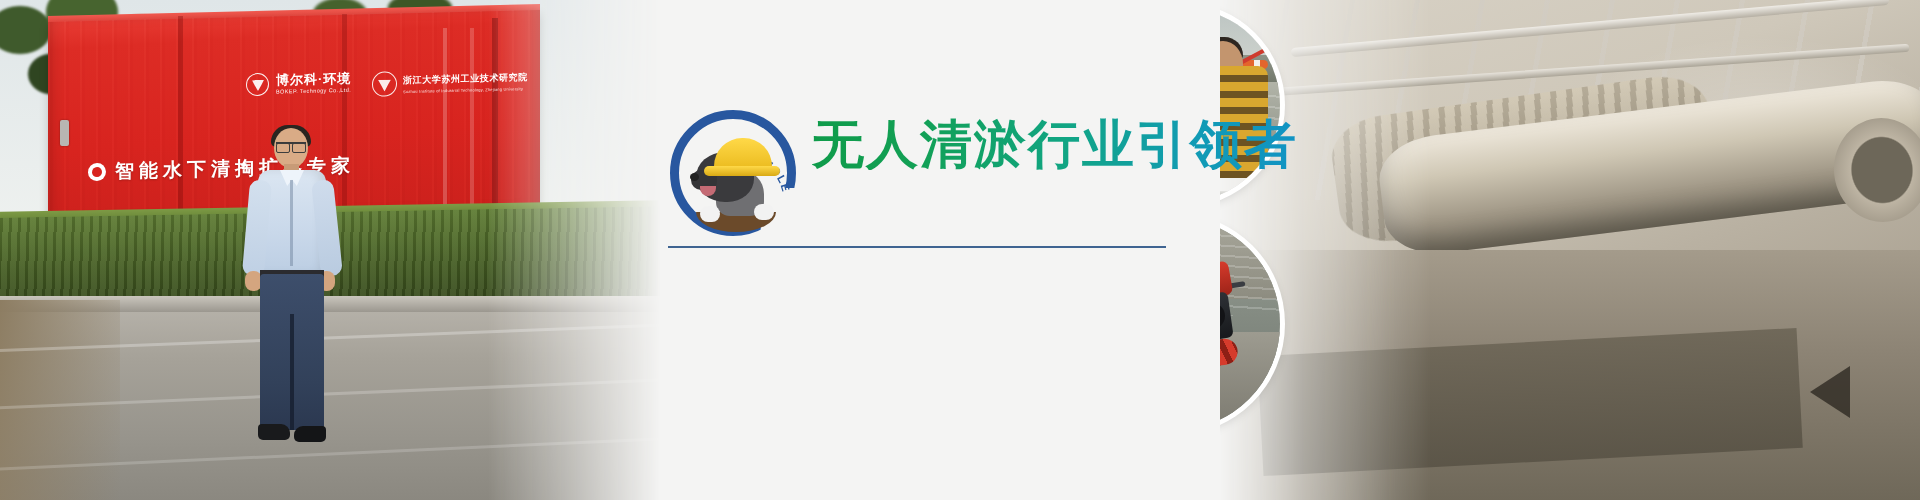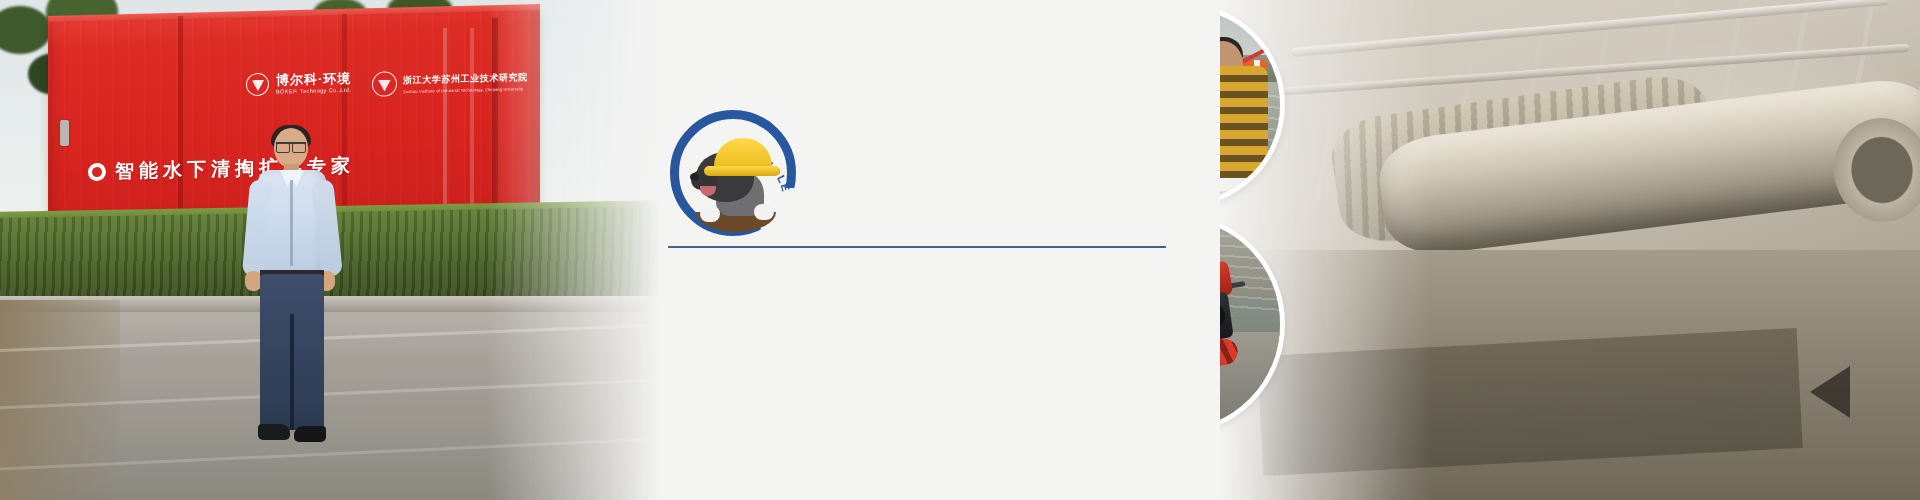--- a/index.html
+++ b/index.html
@@ -415,16 +415,17 @@
         <div class="mole-nose"></div>
         <div class="mole-mouth"></div>
         <div class="mole-eye"></div>
         <div class="mole-helmet"></div>
         <div class="mole-helmet-brim"></div>
         <div class="mole-pawL"></div>
         <div class="mole-pawR"></div>
       </div>
     </div>
 
+    <div class="headline">无人清淤行业引领者</div>
     <div class="divider"></div>
   </div>
 
 </div>
 
 </body></html>

